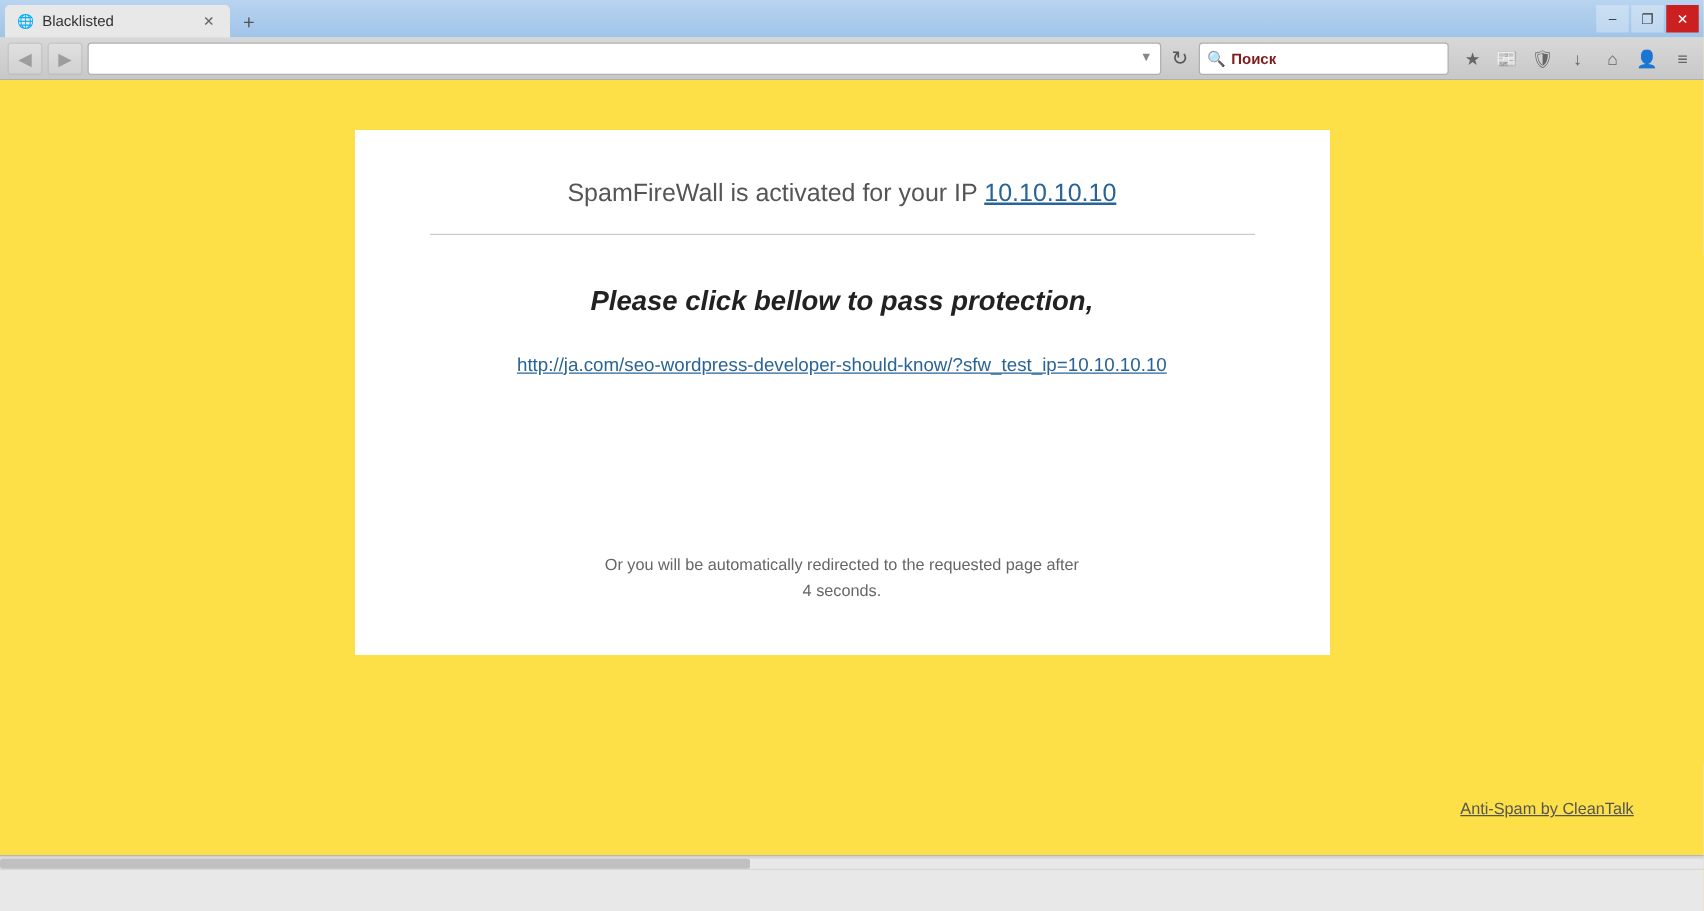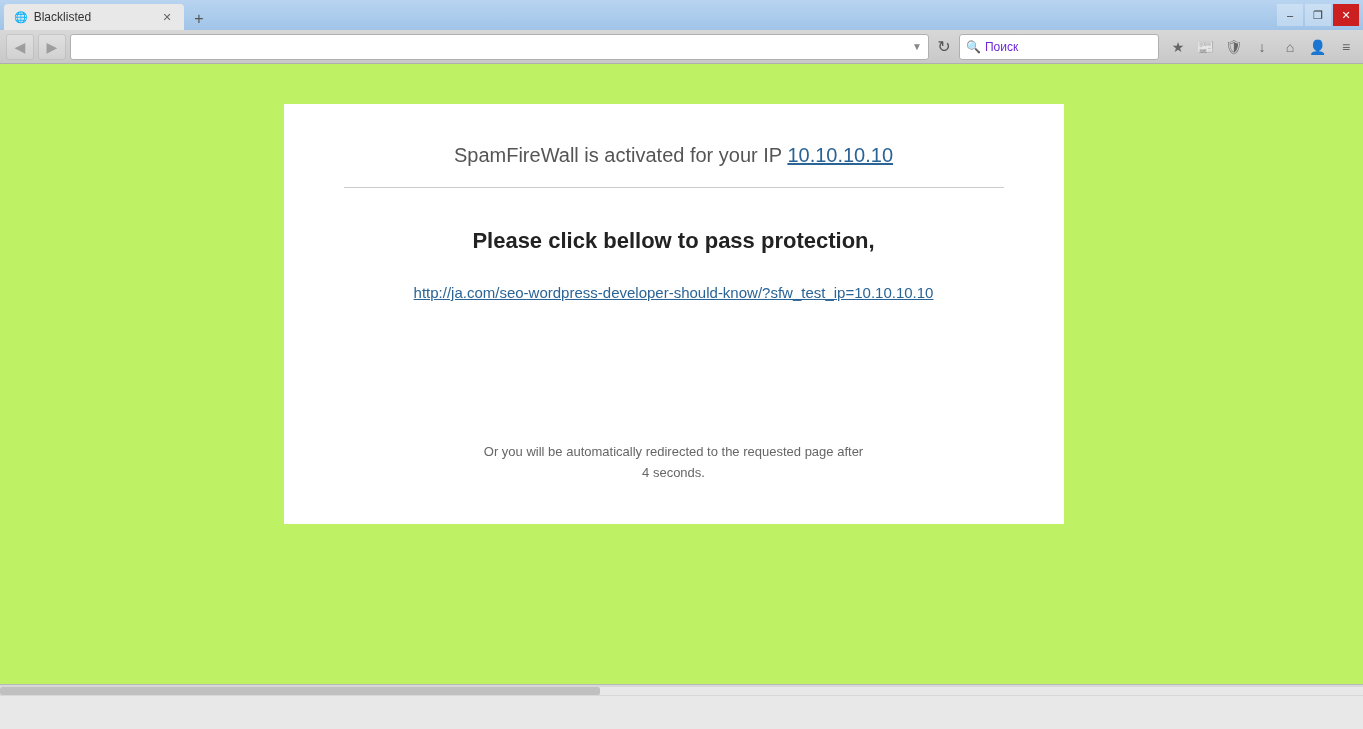--- a/index.html
+++ b/index.html
@@ -157,21 +157,21 @@
       display: flex;
       align-items: center;
       justify-content: center;
       cursor: pointer;
       color: #666;
       font-size: 14px;
     }
 
     
     .page-area {
-      background: #bef264;
+      background: #fde047;
       padding: 40px 36px 20px 20px;
       min-height: 620px;
       display: flex;
       flex-direction: column;
       align-items: center;
     }
 
     
     .content-box {
       background: white;
@@ -196,20 +196,21 @@
       color: #2a6496;
       text-decoration: underline;
     }
 
     .main-message {
       font-size: 22px;
       font-weight: bold;
       color: #222;
       text-align: center;
       margin-bottom: 30px;
+      font-style: italic;
     }
 
     .pass-link {
       font-size: 15px;
       color: #2a6496;
       text-decoration: underline;
       text-align: right;
       margin-bottom: 60px;
       cursor: pointer;
     }
@@ -282,21 +283,21 @@
 <div class="nav-bar">
   <div class="nav-btn disabled">◀</div>
   <div class="nav-btn disabled">▶</div>
   <div class="url-bar">
     <span class="url-text"></span>
     <span class="url-dropdown">▼</span>
   </div>
   <div class="url-refresh">↻</div>
   <div class="search-bar">
     <span>🔍</span>
-    <span style="font-size:12px;color:#6d28d9;">Поиск</span>
+    <span style="font-size:12px;color:#7f1d1d;font-weight:bold;">Поиск</span>
   </div>
   <div class="toolbar-icons">
     <div class="toolbar-icon">★</div>
     <div class="toolbar-icon">📰</div>
     <div class="toolbar-icon">🛡</div>
     <div class="toolbar-icon">↓</div>
     <div class="toolbar-icon">⌂</div>
     <div class="toolbar-icon">👤</div>
     <div class="toolbar-icon">≡</div>
   </div>
@@ -314,19 +315,22 @@
     <div class="main-message">Please click bellow to pass protection,</div>
 
     <div class="pass-link">http://ja.com/seo-wordpress-developer-should-know/?sfw_test_ip=10.10.10.10</div>
 
     <div class="redirect-msg">
       <div>Or you will be automatically redirected to the requested page after</div>
       <div>4 seconds.</div>
     </div>
   </div>
 
+  <div class="page-footer">
+    <span class="footer-link">Anti-Spam by CleanTalk</span>
+  </div>
 </div>
 
 <div class="scrollbar-area">
   <div class="scrollbar-track">
     <div class="scrollbar-thumb"></div>
   </div>
 </div>
 
 </body></html>

